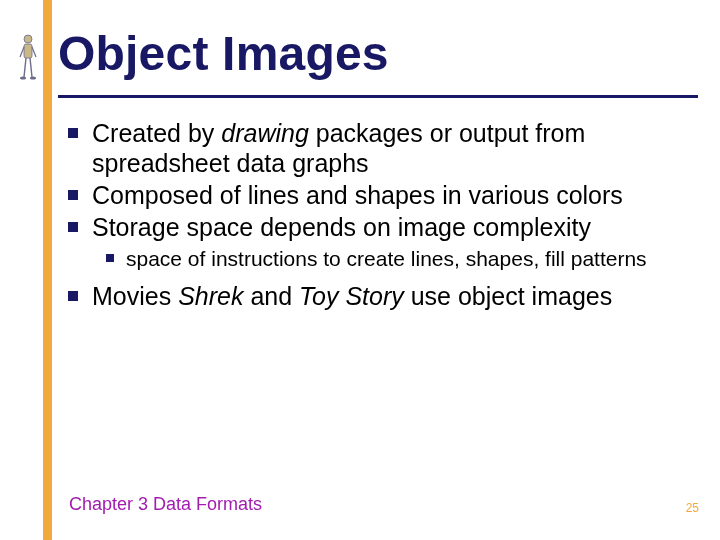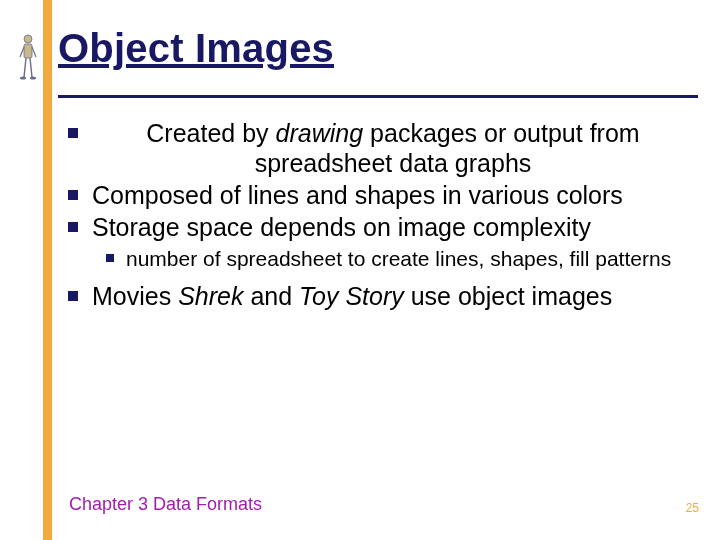--- a/index.html
+++ b/index.html
@@ -23,25 +23,24 @@
     left: 19px;
     top: 33px;
     width: 18px;
     height: 48px;
   }
   .logo svg { width: 100%; height: 100%; }
   .title {
     position: absolute;
     left: 58px;
     top: 26px;
-    font-size: 40px;
+    font-size: 48px;
     font-weight: bold;
     color: #181864;
     letter-spacing: 0.2px;
-    text-decoration: underline;
   }
   .title-underline {
     position: absolute;
     left: 58px;
     top: 95px;
     width: 640px;
     height: 3px;
     background: #181864;
   }
   .content {
@@ -49,21 +48,20 @@
     left: 58px;
     top: 116px;
     width: 636px;
     color: #000;
   }
   .bullet-l1 {
     display: flex;
     align-items: flex-start;
     margin-top: 2px;
     padding-left: 10px;
-    text-align: center;
   }
   .bullet-l1 .marker {
     flex: 0 0 auto;
     width: 10px;
     height: 10px;
     background: #181864;
     margin-top: 10px;
     margin-right: 14px;
   }
   .bullet-l1 .text {
@@ -144,21 +142,21 @@
     </div>
 
 
     <div class="bullet-l1">
       <span class="marker"></span>
       <span class="text">Storage space depends on image complexity</span>
     </div>
 
     <div class="bullet-l2">
       <span class="marker"></span>
-      <span class="text">number of spreadsheet to create lines, shapes, fill patterns</span>
+      <span class="text">space of instructions to create lines, shapes, fill patterns</span>
     </div>
 
     <div class="bullet-l1" style="margin-top:10px;">
       <span class="marker"></span>
       <span class="text">
         <span>Movies </span><span class="em">Shrek</span><span> and </span><span class="em">Toy Story</span><span> use object images</span>
       </span>
     </div>
 
   </div>

